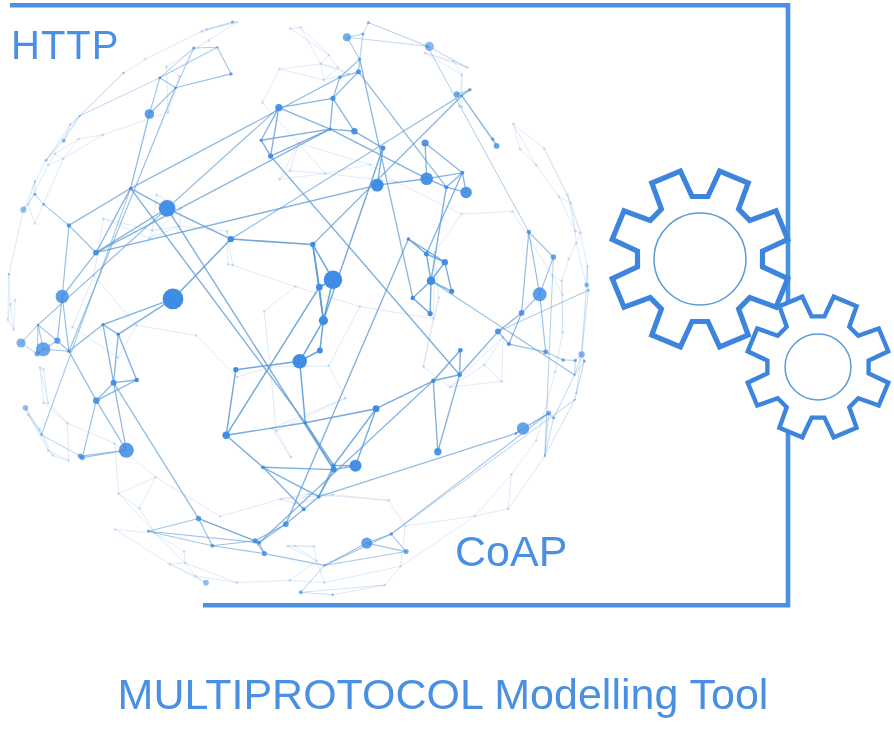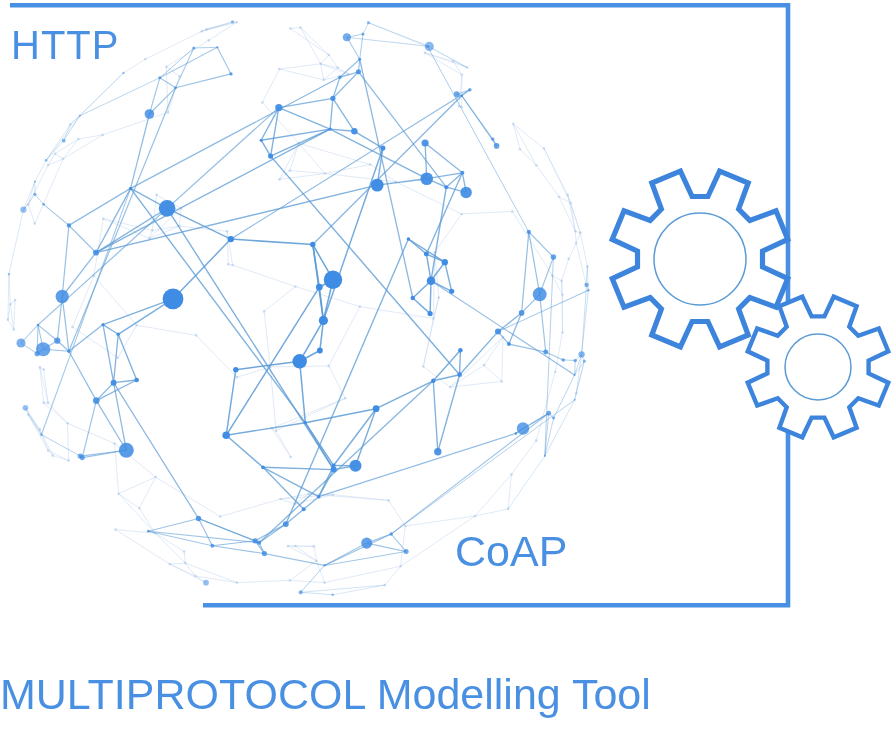--- a/index.html
+++ b/index.html
@@ -15,21 +15,21 @@
   .label {
     position: absolute;
     line-height: 1;
     white-space: nowrap;
     user-select: none;
   }
   .label-http  { left: 11px;  top: 25px;  font-size: 40px; letter-spacing: 1px; }
   .label-coap  { left: 455px; top: 530px; font-size: 43px; }
   .label-title {
     left: 0; top: 673px; width: 886px;
-    font-size: 43px; letter-spacing: 0px;
+    text-align: center; font-size: 43px; letter-spacing: 0px;
   }
 </style>
 </head>
 <body>
 
 <div class="canvas">
 
   <svg id="scene" width="894" height="743" viewBox="0 0 894 743">
     <g id="globe">
         <g>

